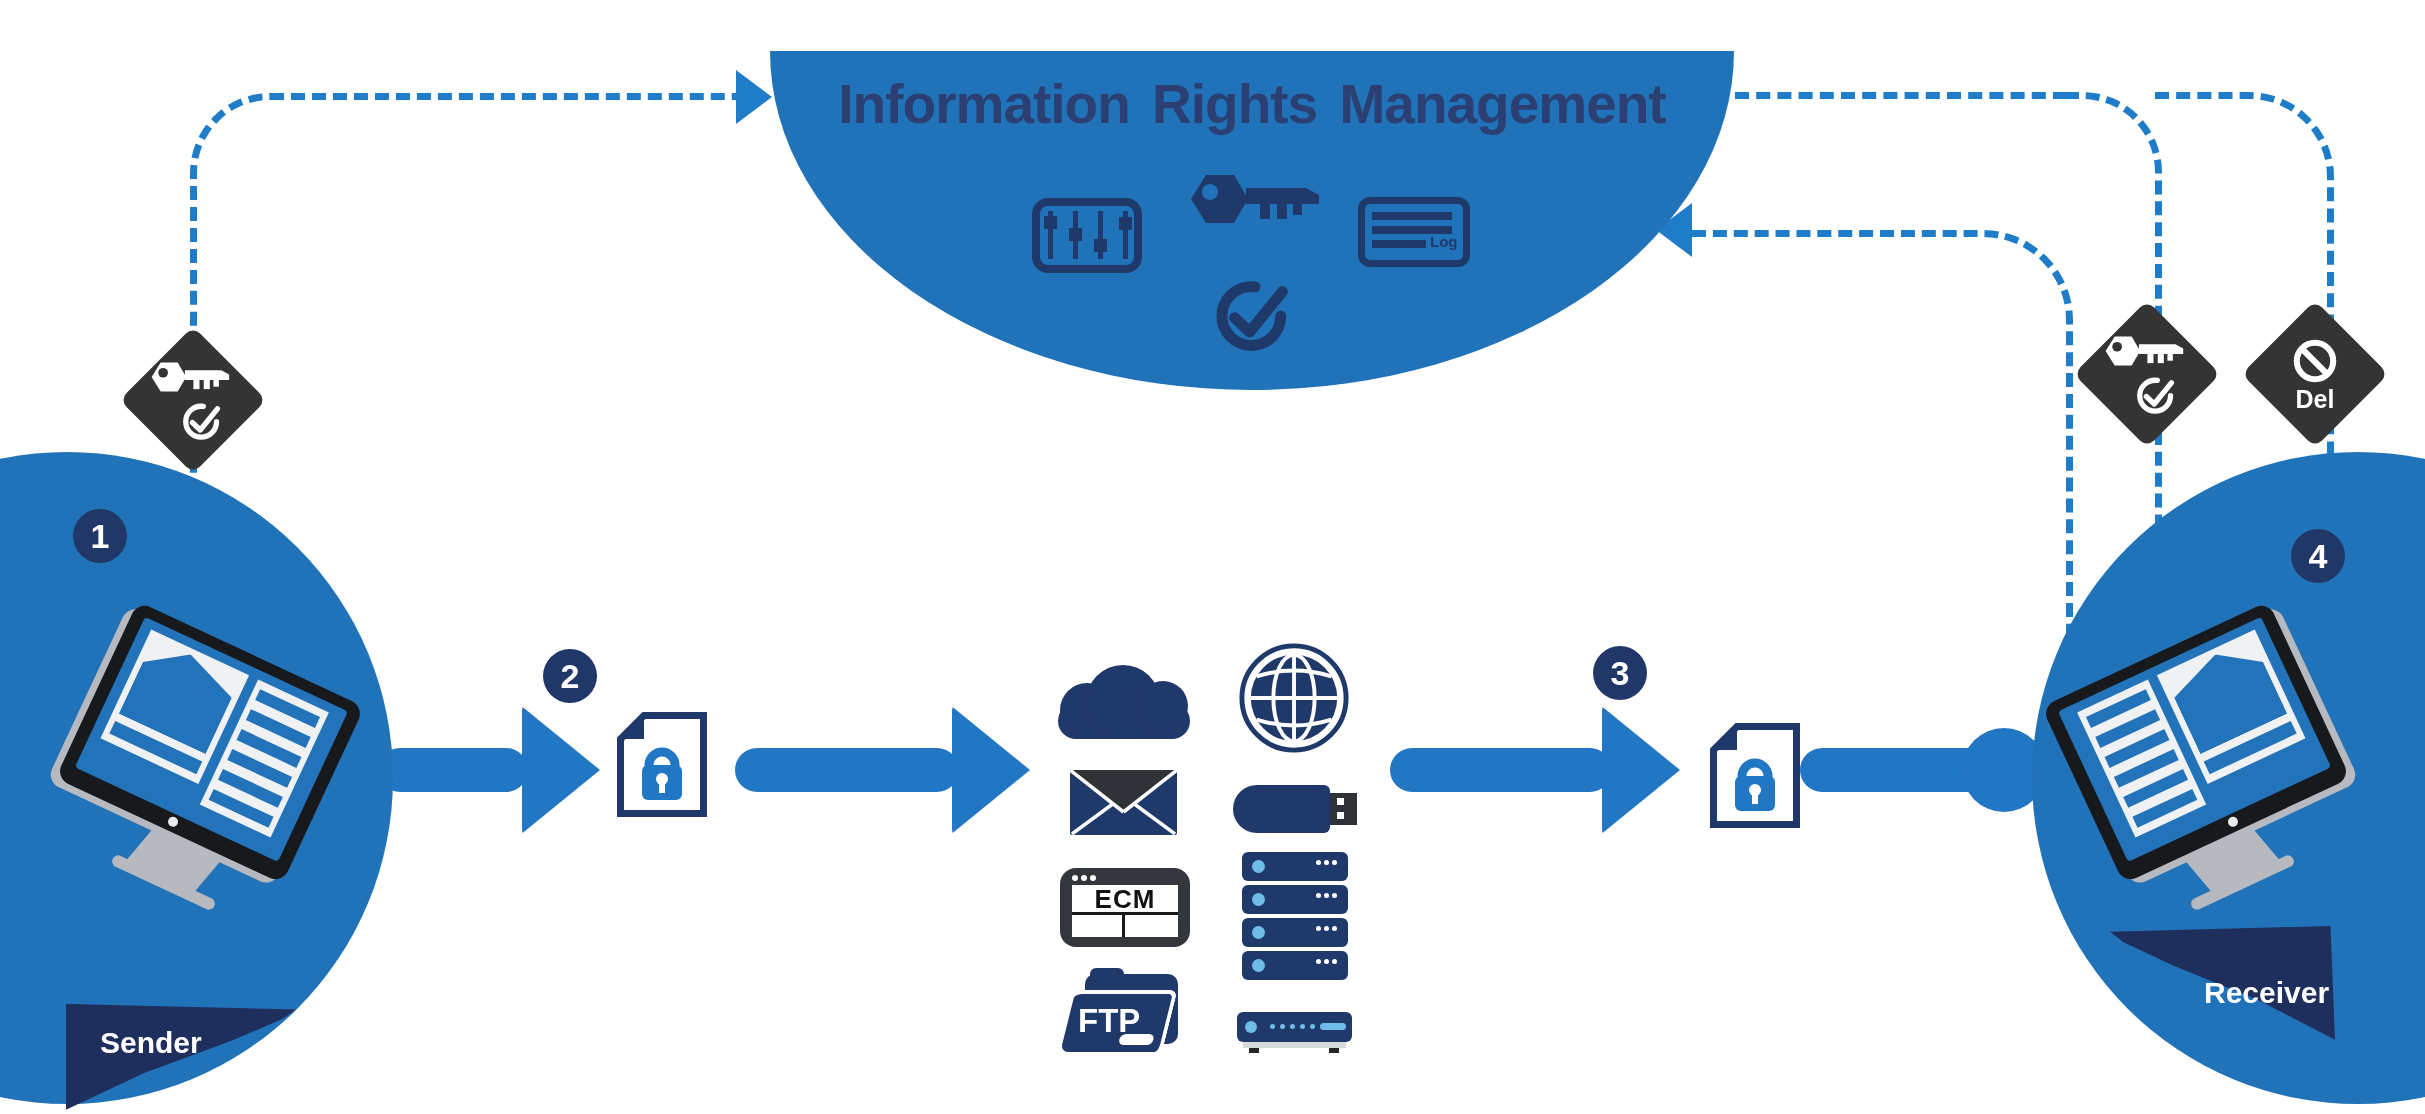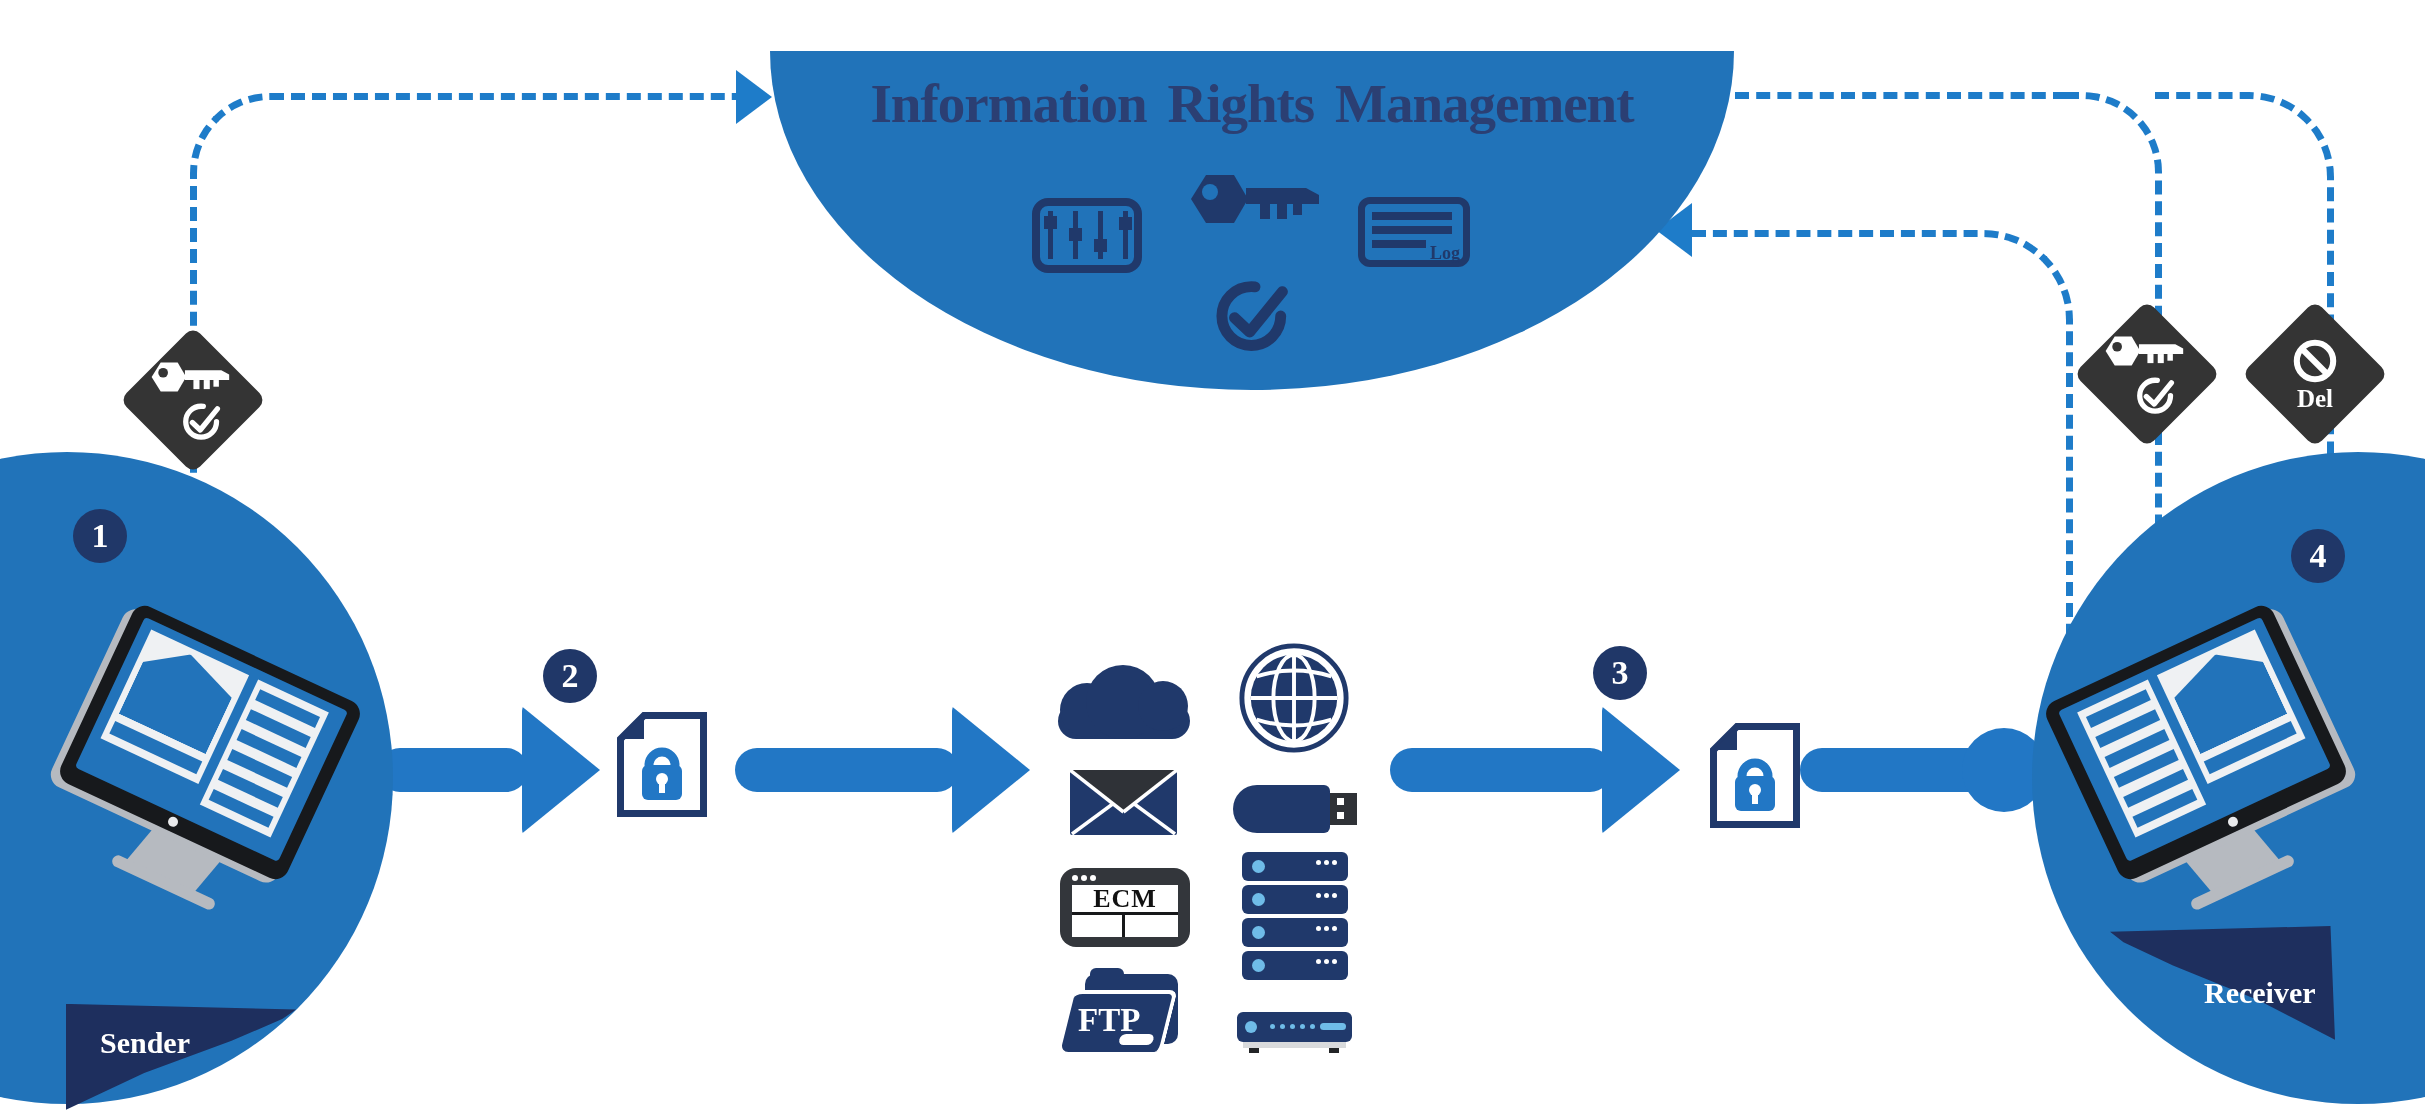--- a/index.html
+++ b/index.html
@@ -1,17 +1,17 @@
 <!DOCTYPE html>
 <html><head>
 <meta charset="utf-8">
 <style>
   html,body{margin:0;padding:0;background:#fff;}
   #stage{position:relative;width:2425px;height:1114px;overflow:hidden;background:#ffffff;
-         font-family:Liberation Serif, serif;}
+         font-family:Liberation Sans, sans-serif;}
   .abs{position:absolute;}
   
   .dash-t{border-top:7px dashed #1e7cc9;}
   .dash-l{border-left:7px dashed #1e7cc9;}
   .dash-r{border-right:7px dashed #1e7cc9;}
   .route{z-index:1;}
   .ah-right{width:0;height:0;border-left:36px solid #1e7cc9;border-top:27px solid transparent;border-bottom:27px solid transparent;z-index:1;}
   .ah-left {width:0;height:0;border-right:36px solid #1e7cc9;border-top:27px solid transparent;border-bottom:27px solid transparent;z-index:1;}
   
   .dome{left:770px;top:51px;width:964px;height:339px;background:#2173b9;
@@ -83,21 +83,21 @@
     <rect x="70" y="34" width="10" height="15" fill="#20396b"></rect>
     <rect x="87" y="34" width="10" height="15" fill="#20396b"></rect>
     <rect x="103" y="34" width="9" height="11" fill="#20396b"></rect>
   </svg>
 
   <div class="abs" style="left:1358px;top:197px;width:112px;height:70px;z-index:3;">
     <div class="abs" style="left:0;top:0;width:98px;height:56px;border:7px solid #20396b;border-radius:12px;"></div>
     <div class="abs navy" style="left:14px;top:15px;width:80px;height:8px;"></div>
     <div class="abs navy" style="left:14px;top:29px;width:80px;height:8px;"></div>
     <div class="abs navy" style="left:14px;top:43px;width:54px;height:8px;"></div>
-    <span class="abs" style="left:72px;top:46px;font-size:18px;color:#20396b;font-weight:bold;">Log</span>
+    <span class="abs" style="left:72px;top:36px;font-size:15px;color:#20396b;font-weight:bold;">Log</span>
   </div>
 
   <svg class="abs" style="left:1211px;top:269px;z-index:3;" width="84" height="84" viewBox="0 0 100 100">
     <circle cx="48" cy="56" r="35" fill="none" stroke="#20396b" stroke-width="13" pathLength="100" stroke-dasharray="77 23" stroke-linecap="round"></circle>
     <path d="M28,58 L46,75 L85,27" fill="none" stroke="#20396b" stroke-width="13" stroke-linecap="round" stroke-linejoin="round"></path>
   </svg>
 
   <div class="abs diamond" style="left:141px;top:348px;">
     <div class="diamond-inner">
       <svg width="80" height="36" viewBox="0 0 132 58" style="margin-left:-4px;">

